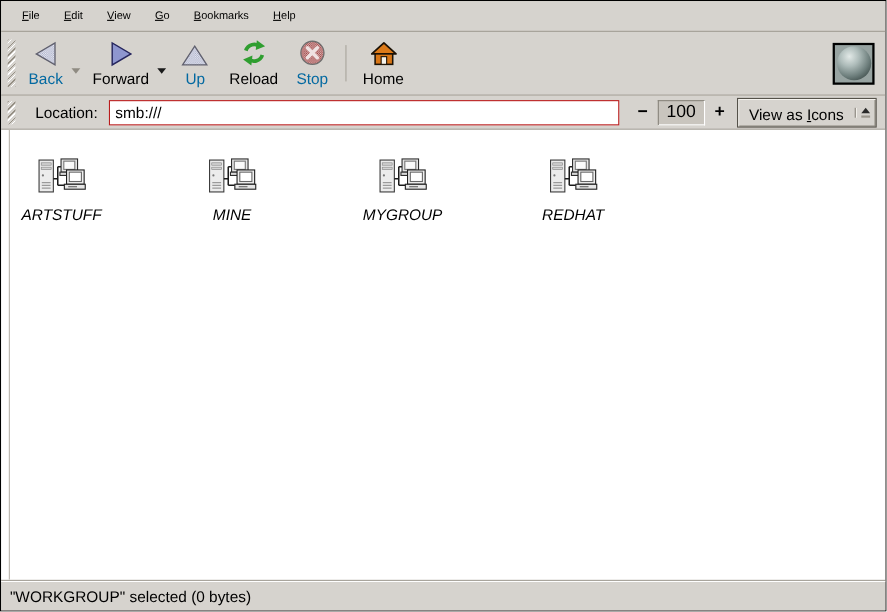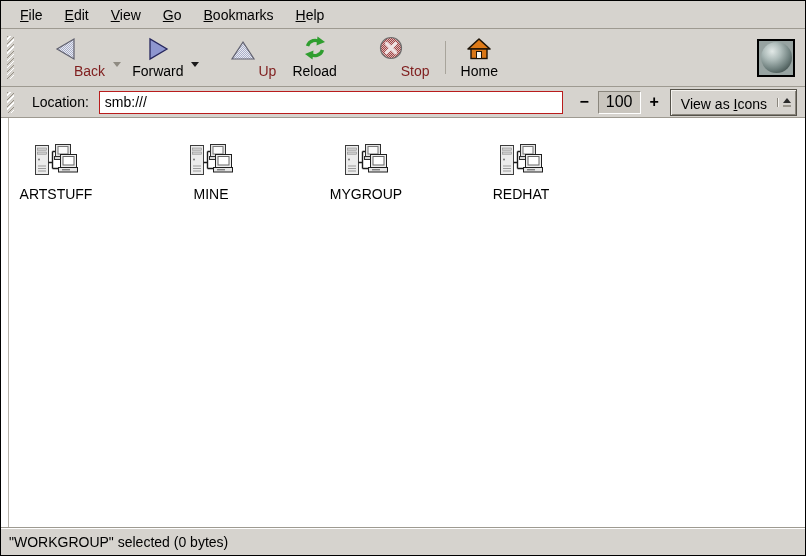--- a/index.html
+++ b/index.html
@@ -14,42 +14,42 @@
     overflow:hidden;
   }
   
   .menubar{
     height:28px; flex:0 0 28px;
     display:flex; align-items:center;
     padding-left:8px;
     background:#d6d3ce;
     border-bottom:1px solid #9e9a91;
   }
-  .menu-item{ padding:4px 11px; font-size:14px; cursor:default; white-space:nowrap; }
+  .menu-item{ padding:4px 11px; font-size:10px; cursor:default; white-space:nowrap; }
   .menu-item .mn{ text-decoration:underline; }
   
   .toolbar{
     height:58px; flex:0 0 58px;
     display:flex; align-items:stretch;
     background:#d6d3ce;
     border-bottom:1px solid #9e9a91;
     padding:2px 6px 2px 4px;
   }
   .grip{
     width:7px; margin:5px 4px 5px 2px;
     background:repeating-linear-gradient(135deg,
       #958f84 0 1px, #d6d3ce 1px 2px, #ffffff 2px 3px, #d6d3ce 3px 5px);
   }
   .tbtn{
     display:flex; flex-direction:column; align-items:center; justify-content:flex-end;
     padding:3px 7px 4px 7px; min-width:46px; border:1px solid transparent;
   }
   .tbtn .ic{ height:30px; display:flex; align-items:flex-end; justify-content:center; }
   .tbtn .lbl{ font-size:14px; line-height:16px; margin-top:2px; }
-  .tbtn.disabled .lbl{ color:#7f1d1d;margin-left:48px; }
+  .tbtn.disabled .lbl{ color:#0369a1; }
   .chev{
     width:0;height:0;align-self:center;margin:14px 3px 0 0;
     border-left:4px solid transparent;border-right:4px solid transparent;
     border-top:5px solid #1a1a1a;
   }
   .chev.dim{ border-top-color:#8f8b82; }
   .tsep{ width:1px; background:#a8a49b; margin:10px 7px; }
   .tspacer{ flex:1; }
   .throbber{
     align-self:center; margin-right:4px;
@@ -110,21 +110,21 @@
   .content::before{
     content:""; position:absolute; left:7px; top:0; bottom:0; width:1px; background:#b7b3ab;
   }
   .icon-row{ display:flex; padding-left:0; }
   .icon-row.r1{ margin-top:24px; }
   .icon-row.r2{ margin-top:12px; }
   .item{
     width:110px; margin-right:45px;
     display:flex; flex-direction:column; align-items:center;
   }
-  .item .caption{ font-size:14px; margin-top:4px; white-space:nowrap; }
+  .item .caption{ font-size:14px; margin-top:4px; white-space:nowrap;font-style:italic; }
   
   .statusbar{
     height:28px; flex:0 0 28px;
     background:#d6d3ce;
     border-top:1px solid #9e9a91;
     box-shadow:inset 0 1px 0 #ffffff;
     display:flex; align-items:center;
     padding-left:8px; font-size:14px;
   }
 </style>

